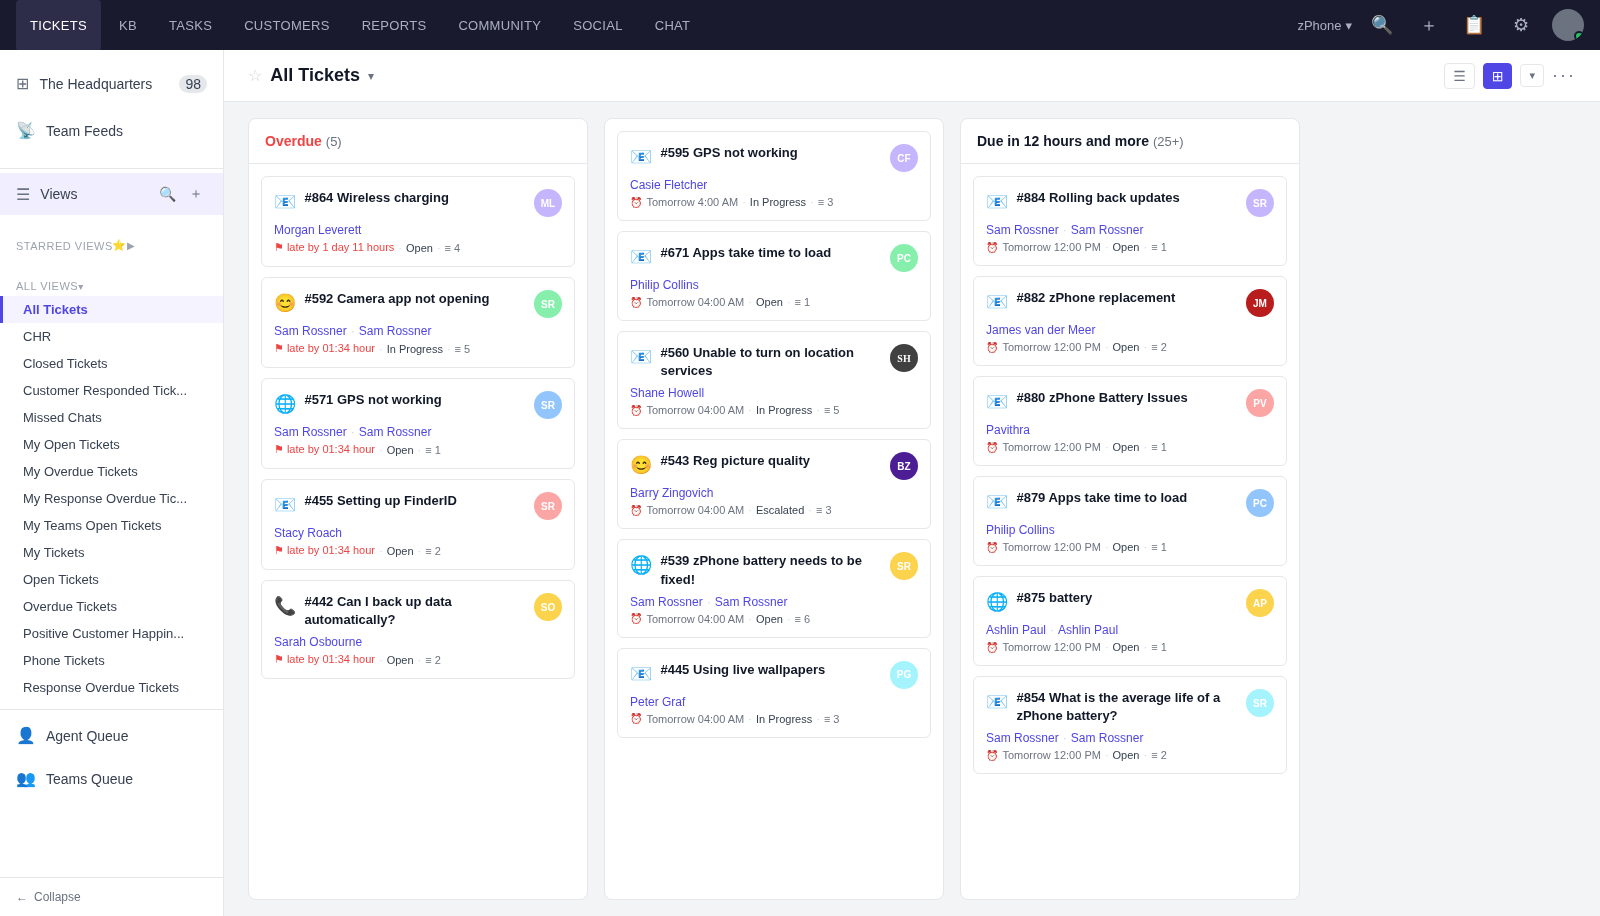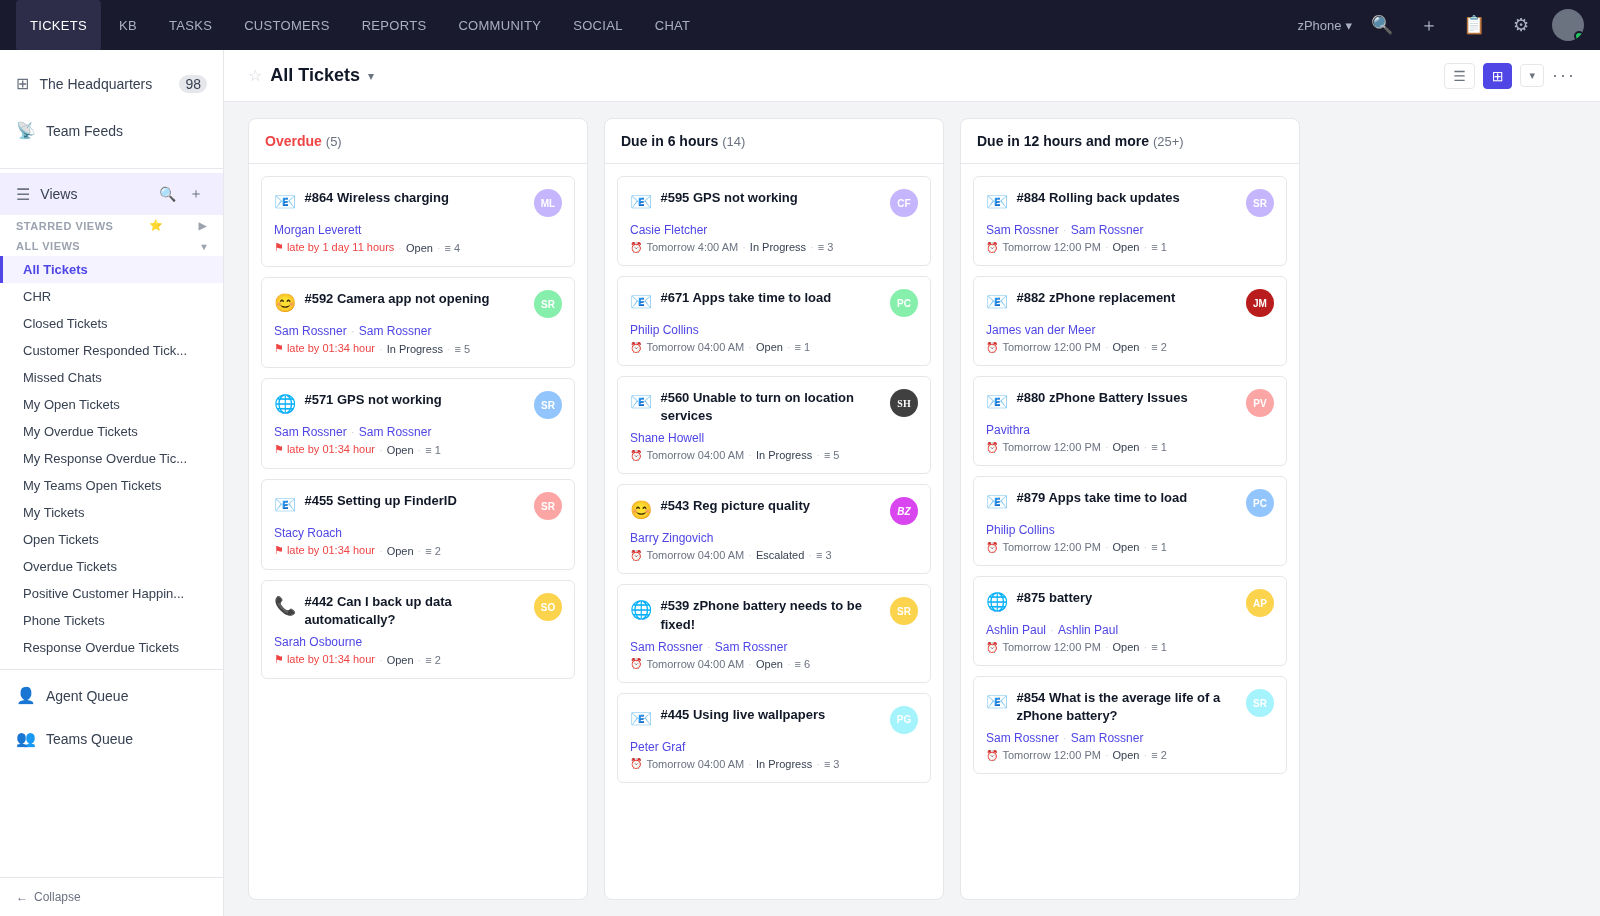--- a/index.html
+++ b/index.html
@@ -23,21 +23,21 @@
     .sidebar { width: 224px; background: #fff; border-right: 1px solid #e5e7eb; display: flex; flex-direction: column; overflow-y: auto; flex-shrink: 0; }
     .sidebar-section { padding: 10px 0; }
     .sidebar-main-item { display: flex; align-items: center; gap: 10px; padding: 14px 16px; cursor: pointer; font-size: 14px; font-weight: 500; color: #374151; }
     .sidebar-main-item .icon { font-size: 16px; color: #6b7280; }
     .sidebar-divider { height: 1px; background: #e5e7eb; margin: 4px 0; }
     .views-header { display: flex; align-items: center; justify-content: space-between; padding: 10px 16px; }
     .views-header-left { display: flex; align-items: center; gap: 10px; font-size: 14px; font-weight: 500; color: #374151; cursor: pointer; }
     .views-header-left .icon { font-size: 16px; color: #6b7280; }
     .views-header-actions { display: flex; gap: 4px; }
     .views-header-btn { background: none; border: none; cursor: pointer; color: #6b7280; font-size: 14px; padding: 2px 4px; }
-    .sidebar-section-label { padding: 4px 16px 4px; font-size: 11px; font-weight: 700; color: #9ca3af; letter-spacing: 0.5px; display: flex; align-items: center; justify-content: space-between; }
+    .sidebar-section-label { padding: 24px 16px 4px; font-size: 11px; font-weight: 400; color: #9ca3af; letter-spacing: 0.5px; display: flex; align-items: center; }
     .sidebar-section-label .expand-icon { font-size: 10px; }
     .sidebar-view-item { padding: 6px 16px 6px 20px; cursor: pointer; color: #374151; font-size: 13px; border-left: 3px solid transparent; }
     .sidebar-view-item.active { color: #4f46e5; font-weight: 600; border-left: 3px solid #4f46e5; background: #f5f3ff; }
     .sidebar-queue-item { display: flex; align-items: center; gap: 10px; padding: 12px 16px; cursor: pointer; font-size: 14px; font-weight: 500; color: #374151; }
     .sidebar-queue-item .icon { font-size: 16px; color: #6b7280; }
     .sidebar-footer { padding: 12px 16px; border-top: 1px solid #e5e7eb; display: flex; align-items: center; gap: 6px; color: #6b7280; cursor: pointer; font-size: 12px; }
 
     
     .main-content { flex: 1; display: flex; flex-direction: column; overflow: hidden; }
     .main-header { display: flex; align-items: center; justify-content: space-between; padding: 12px 24px; background: #fff; border-bottom: 1px solid #e5e7eb; height: 52px; }
@@ -287,24 +287,20 @@
               <span class="dot">·</span>
               <span class="status">Open</span>
               <span class="dot">·</span>
               <span class="count-badge">≡ 2</span>
             </div>
           </div>
         </div>
       </div>
 
       <div class="kanban-column">
-        <div class="kanban-col-header">
-          <span class="kanban-col-title due6">Due in 6 hours</span>
-          <span class="kanban-col-count">(14)</span>
-        </div>
         <div class="kanban-cards">
 
           <div class="kanban-card">
             <div class="card-top">
               <span class="card-icon">📧</span>
               <span class="card-title">#595 GPS not working</span>
               <div class="card-avatar" style="background:#c4b5fd;">CF</div>
             </div>
             <div class="card-assigned">Casie Fletcher</div>
             <div class="card-meta">
@@ -348,21 +344,21 @@
               <span class="status inprogress">In Progress</span>
               <span class="dot">·</span>
               <span class="count-badge">≡ 5</span>
             </div>
           </div>
 
           <div class="kanban-card">
             <div class="card-top">
               <span class="card-icon">😊</span>
               <span class="card-title">#543 Reg picture quality</span>
-              <div class="card-avatar" style="background:#d946ef;font-style:italic;">BZ</div>
+              <div class="card-avatar" style="background:#4c1d95;">BZ</div>
             </div>
             <div class="card-assigned">Barry Zingovich</div>
             <div class="card-meta">
               <span class="clock-icon">⏰</span>
               <span>Tomorrow 04:00 AM</span>
               <span class="dot">·</span>
               <span class="status escalated">Escalated</span>
               <span class="dot">·</span>
               <span class="count-badge">≡ 3</span>
             </div>

